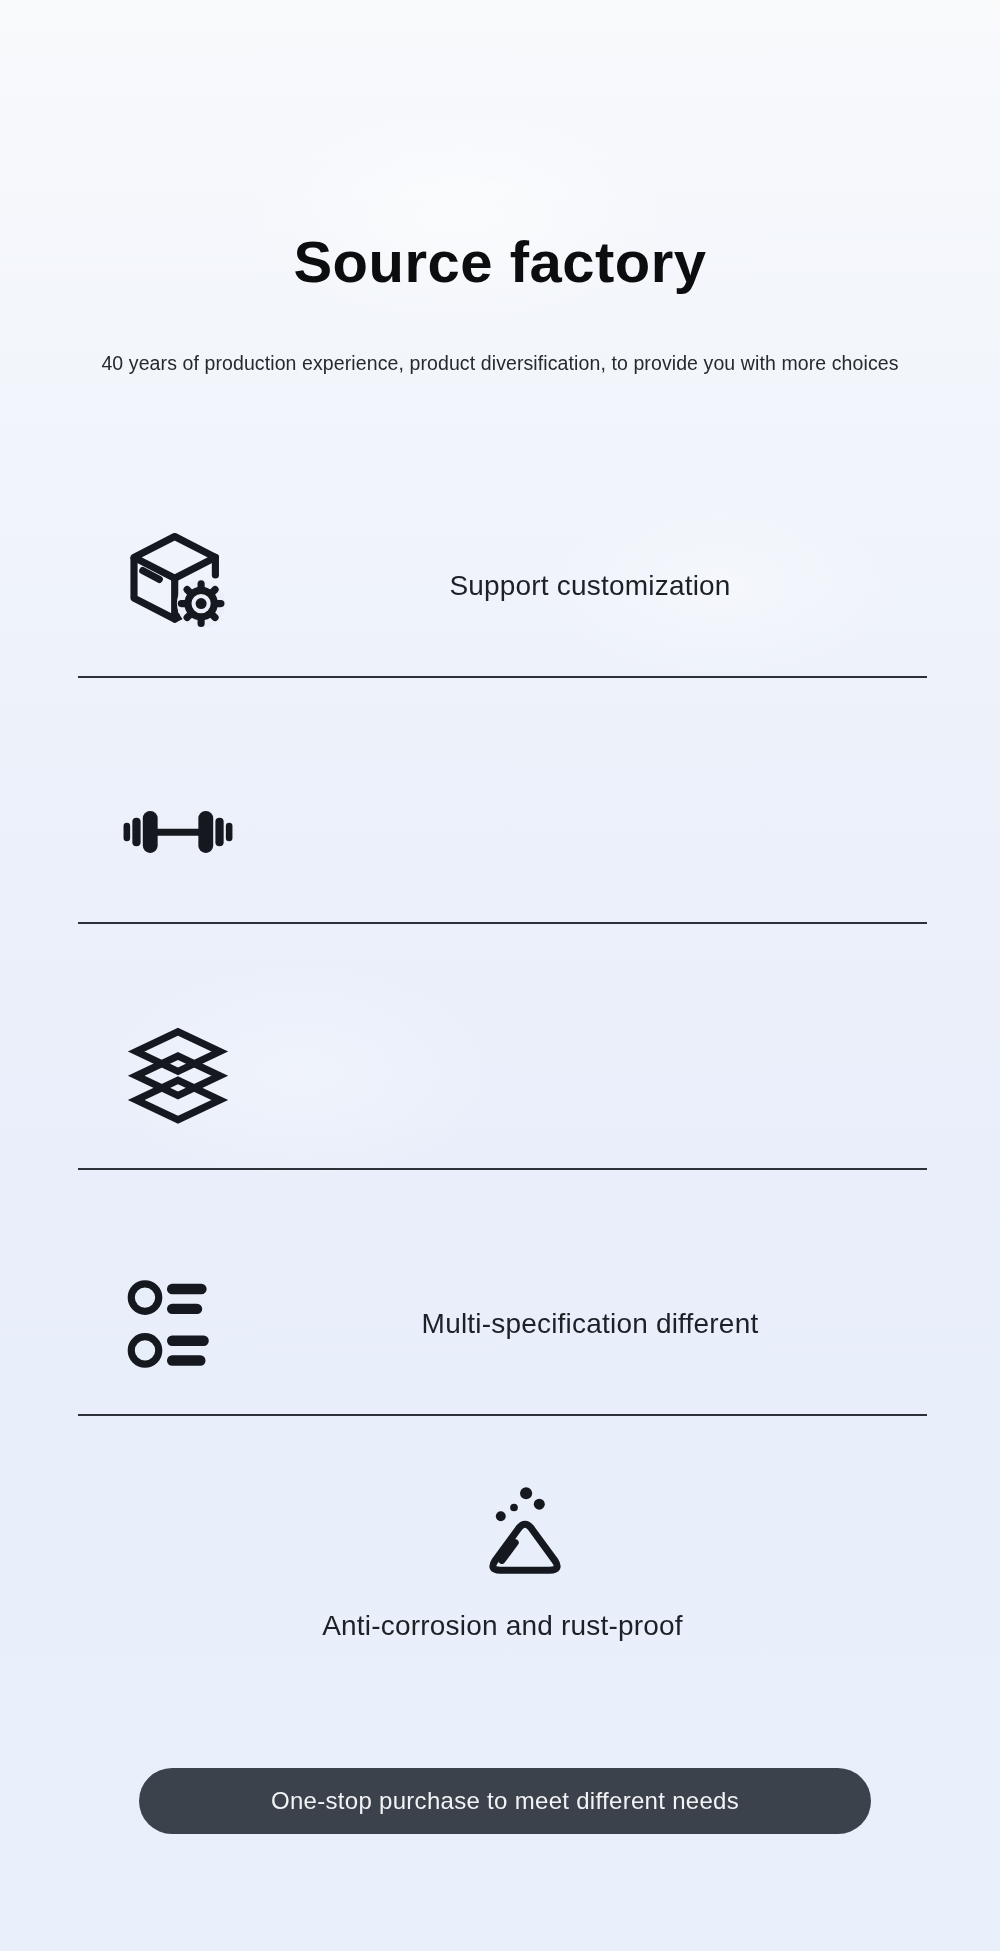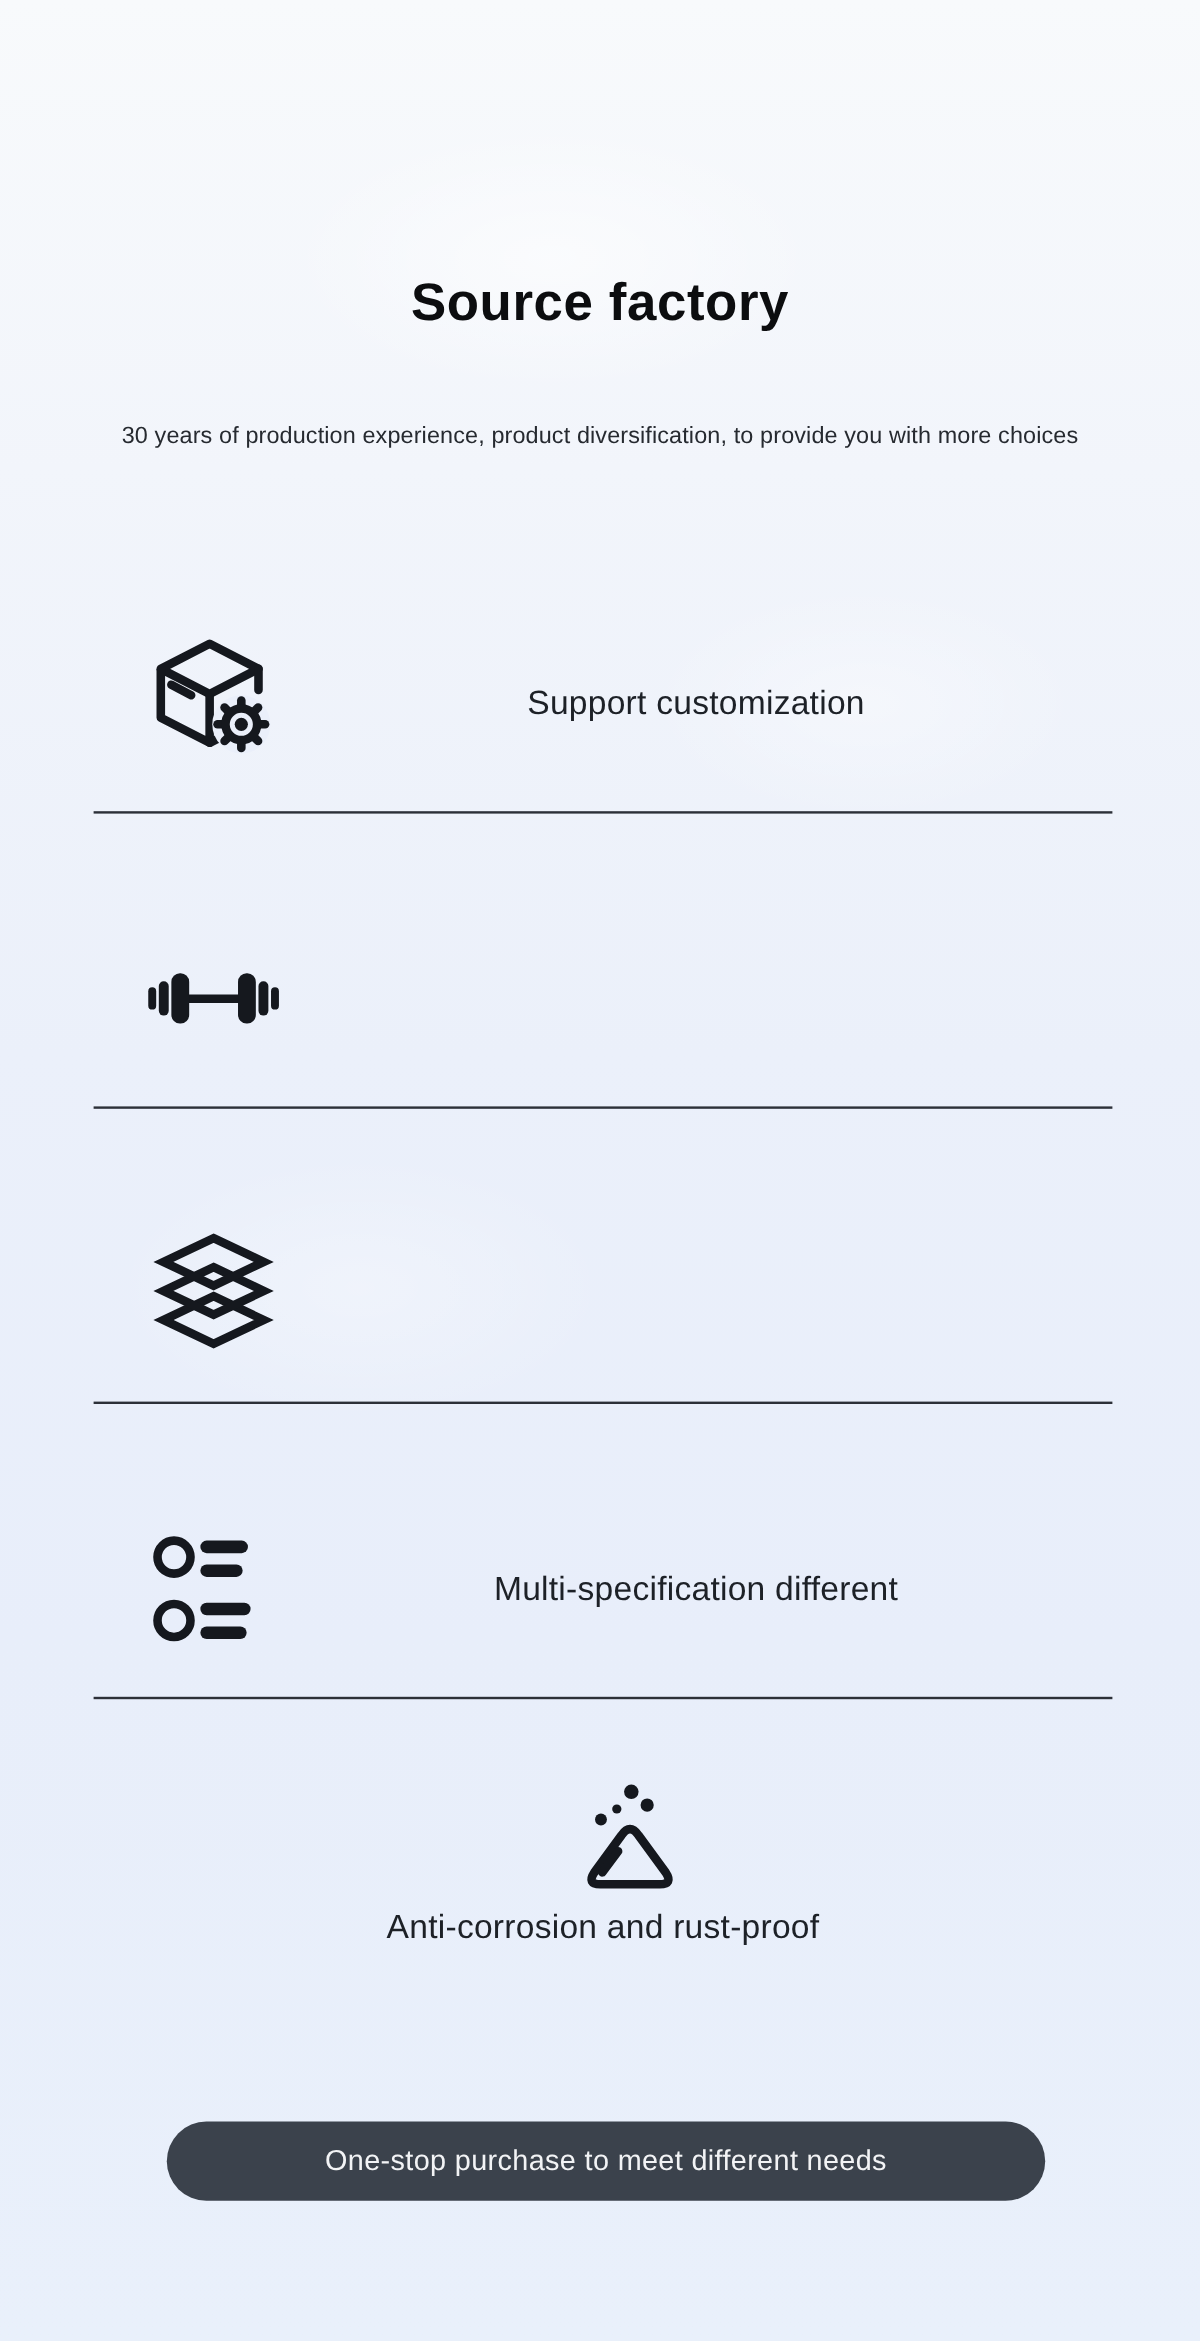--- a/index.html
+++ b/index.html
@@ -11,39 +11,40 @@
     overflow:hidden;
     background:
       radial-gradient(ellipse 320px 160px at 46% 11%, rgba(255,255,255,0.55), rgba(255,255,255,0) 70%),
       radial-gradient(ellipse 260px 140px at 72% 30%, rgba(255,255,255,0.35), rgba(255,255,255,0) 70%),
       radial-gradient(ellipse 300px 160px at 30% 55%, rgba(255,255,255,0.28), rgba(255,255,255,0) 70%),
       linear-gradient(180deg,#f8fafc 0%, #f2f5fb 20%, #ebf0fa 45%, #e8eefa 70%, #e9f0fb 100%);
   }
   .title{
     position:absolute;left:0;top:228px;width:100%;
     text-align:center;
-    font-size:44px;font-weight:700;color:#0c0d0f;
+    font-size:58px;font-weight:700;color:#0c0d0f;
     letter-spacing:0.5px;
   }
   .subtitle{
     position:absolute;left:0;top:352px;width:100%;
     text-align:center;
     font-size:19.5px;font-weight:400;color:#262a30;
     letter-spacing:0.1px;
   }
   .features{
     position:absolute;left:78px;top:432px;width:849px;
   }
   .feature-row{
     box-sizing:border-box;
     height:246px;
     padding-top:64px;
     display:flex;
     align-items:center;
     border-bottom:2px solid #2c3038;
+    gap:20px;
   }
   .feature-row.last{border-bottom:none;flex-direction:column;}
   .feature-icon{
     width:110px;height:110px;
     margin-left:45px;
     flex:0 0 auto;
   }
   .feature-icon svg{width:110px;height:110px;display:block;}
   .feature-label{
     flex:1 1 auto;
@@ -66,21 +67,21 @@
   .ic-stroke{fill:none;stroke:#15181e;stroke-width:6.5;}
   .ic-fill{fill:#15181e;stroke:none;}
   .ic-bg{fill:#eaefFA;stroke:none;}
 </style>
 </head>
 <body>
 
 <div class="page">
 
   <div class="title">Source factory</div>
-  <div class="subtitle">30 years of production experience, product diversification, to provide you with more choices</div>
+  <div class="subtitle">40 years of production experience, product diversification, to provide you with more choices</div>
 
   <div class="features">
 
     <div class="feature-row">
       <div class="feature-icon">
         <svg viewBox="0 0 100 100">
           <path class="ic-stroke" stroke-linejoin="round" d="M47,5 L84,24 L47,43 L10,24 Z"></path>
           <path class="ic-stroke" stroke-linejoin="round" d="M10,24 L10,61 L47,80 L47,43"></path>
           <path class="ic-stroke" stroke-linecap="round" d="M84,24 L84,40"></path>
           <path class="ic-stroke" stroke-linecap="round" d="M47,80 L57,75"></path>

